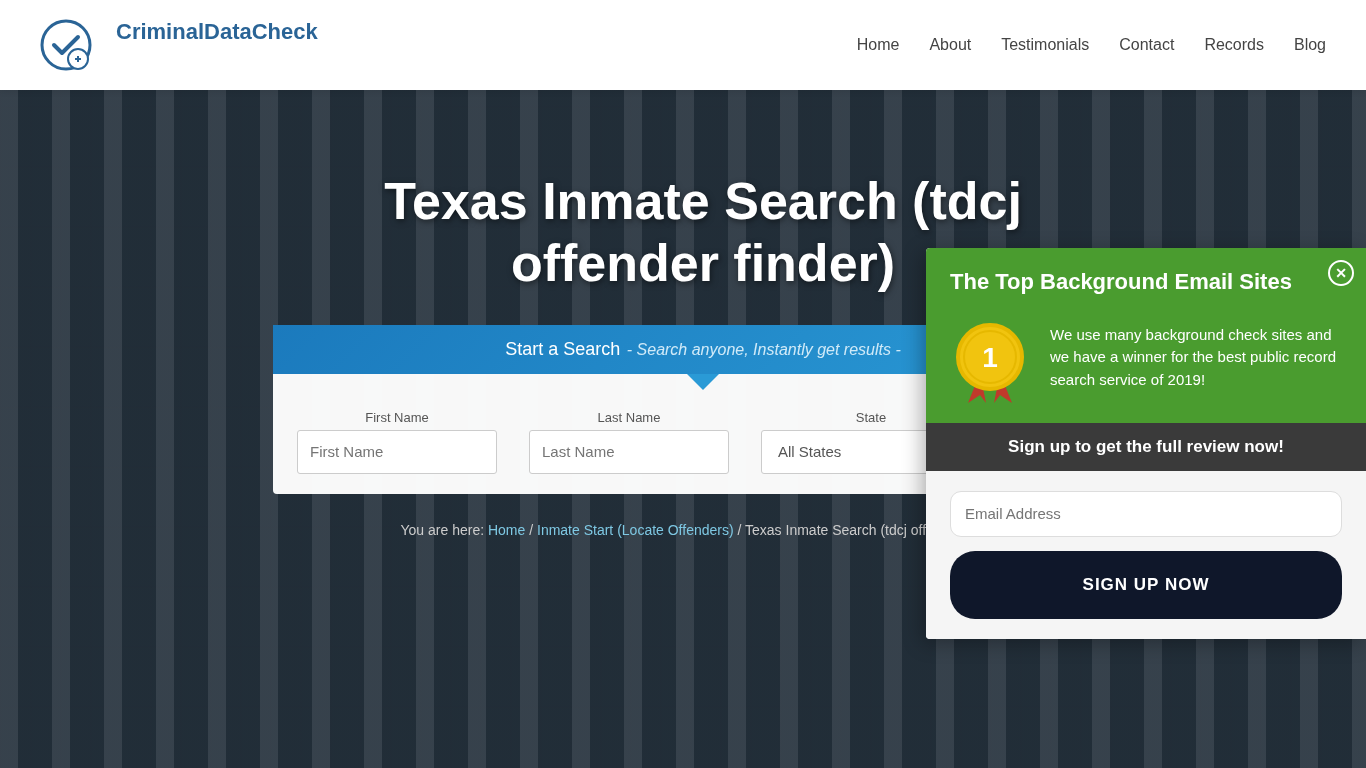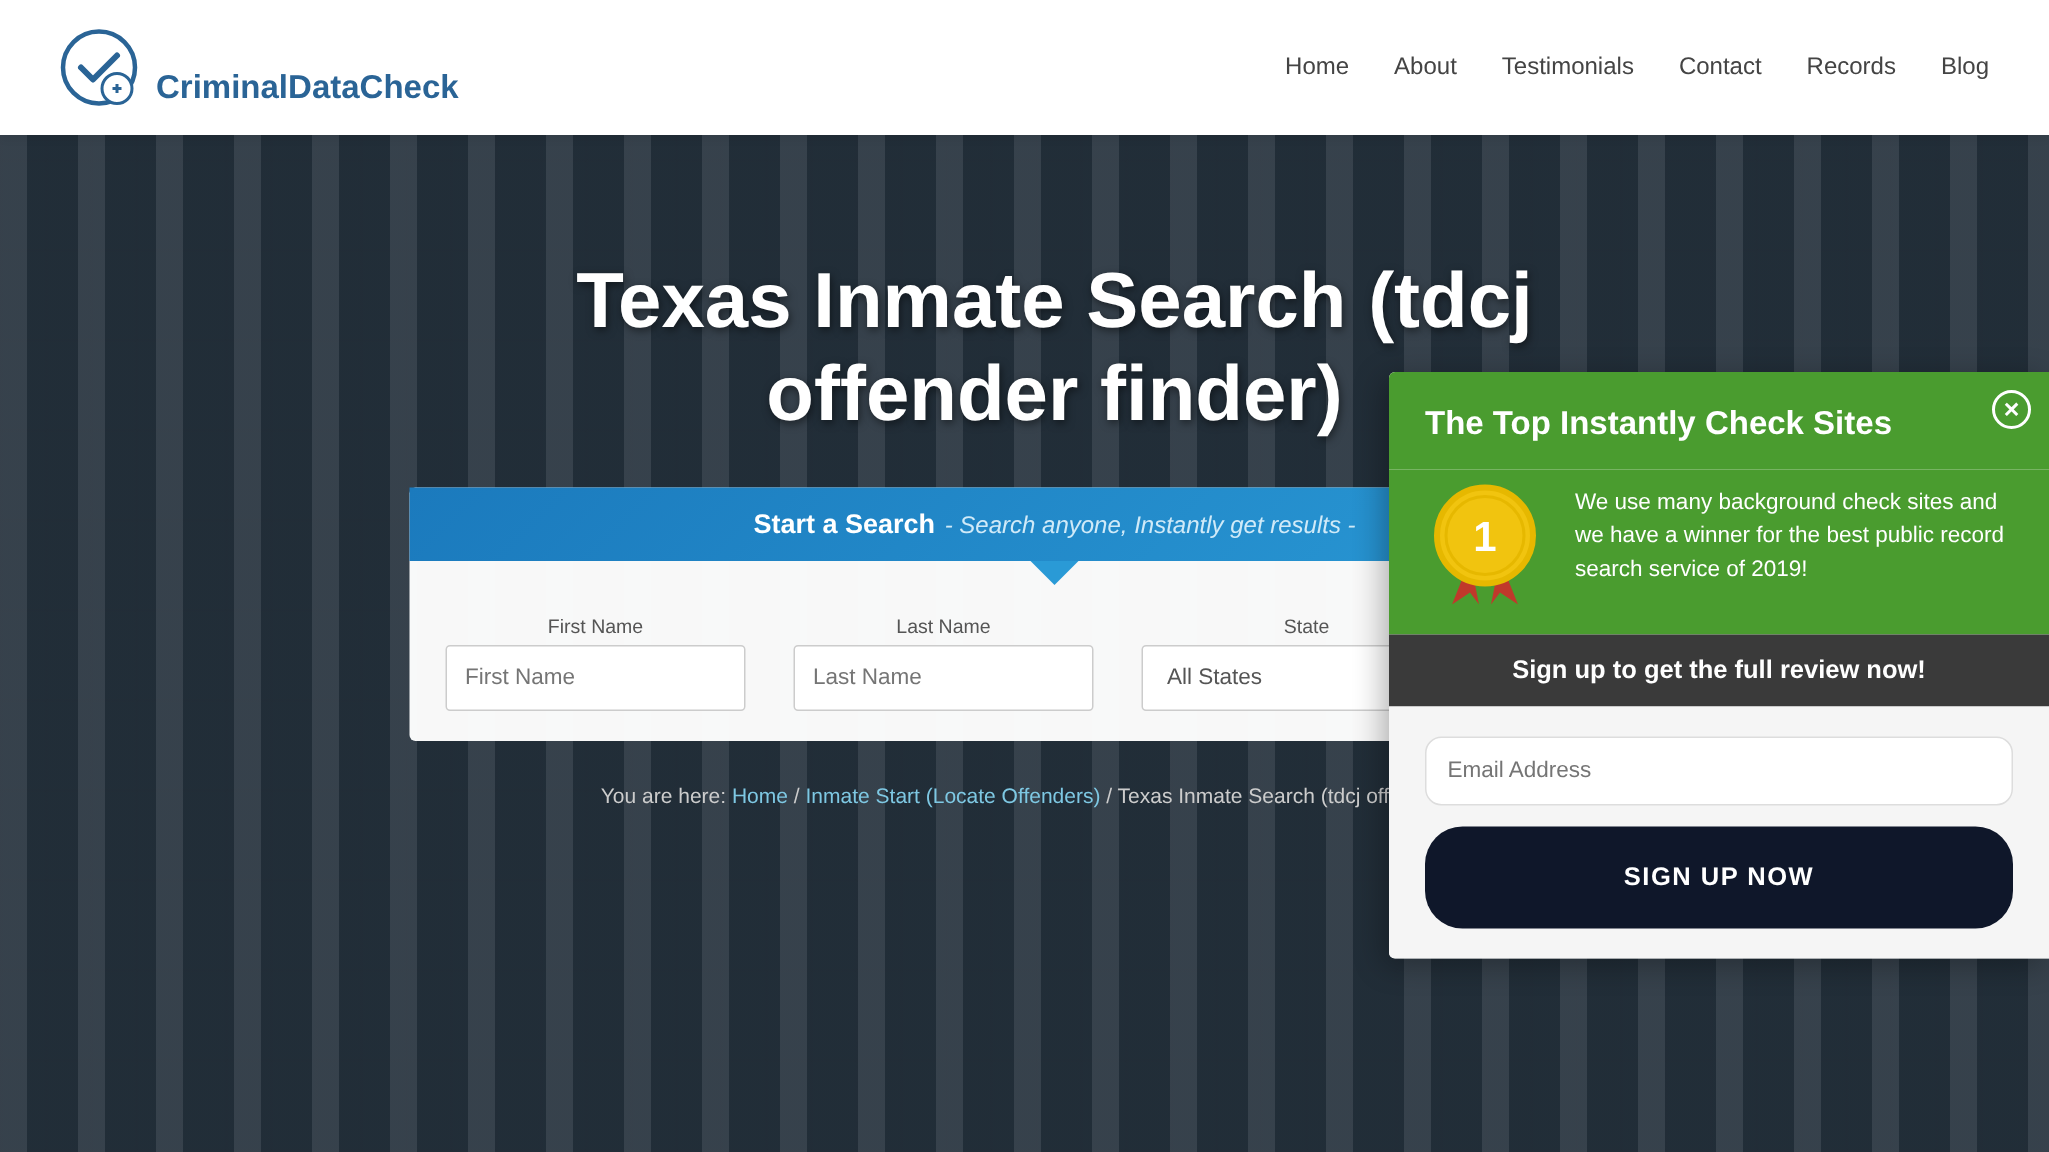--- a/index.html
+++ b/index.html
@@ -12,22 +12,22 @@
       display: flex;
       align-items: center;
       justify-content: space-between;
       padding: 0 40px;
       box-shadow: 0 2px 6px rgba(0,0,0,0.08);
       position: relative;
       z-index: 10;
     }
     .logo-area {
       display: flex;
-      align-items: flex-end;
-      gap: 12px;
+      align-items: flex-start;
+      gap: 24px;
     }
     .logo-icon {
       width: 52px;
       height: 52px;
     }
     .logo-text {
       font-size: 22px;
       font-weight: 400;
       color: #333;
     }
@@ -101,21 +101,21 @@
       border-radius: 4px;
       overflow: visible;
     }
     .search-bar-header {
       background: linear-gradient(135deg, #1b7abd, #2a9ad6);
       padding: 14px 24px;
       text-align: center;
     }
     .search-bar-header span.bold {
       color: #fff;
-      font-weight: 700;
+      font-weight: 400;
       font-size: 18px;
     }
     .search-bar-header span.italic {
       color: #d0eaf8;
       font-style: italic;
       font-size: 16px;
       margin-left: 2px;
     }
     .search-arrow {
       width: 0;
@@ -358,21 +358,21 @@
       <span> / </span>
       <span>Texas Inmate Search (tdcj offender finder)</span>
     </div>
   </div>
 </section>
 
 <div class="popup-overlay">
   <div class="popup">
     <div class="popup-header">
       <button class="popup-close">✕</button>
-      <div class="popup-header-title">The Top Instantly Check Sites</div>
+      <div class="popup-header-title">The Top Background Email Sites</div>
     </div>
     <div class="popup-medal-area">
 
       <svg class="medal" viewBox="0 0 80 90" xmlns="http://www.w3.org/2000/svg">
 
         <polygon points="30,60 18,90 30,82 36,90" fill="#c0392b"></polygon>
 
         <polygon points="50,60 62,90 50,82 44,90" fill="#c0392b"></polygon>
 
         <circle cx="40" cy="44" r="32" fill="#f1c40f" stroke="#e6b800" stroke-width="4"></circle>

